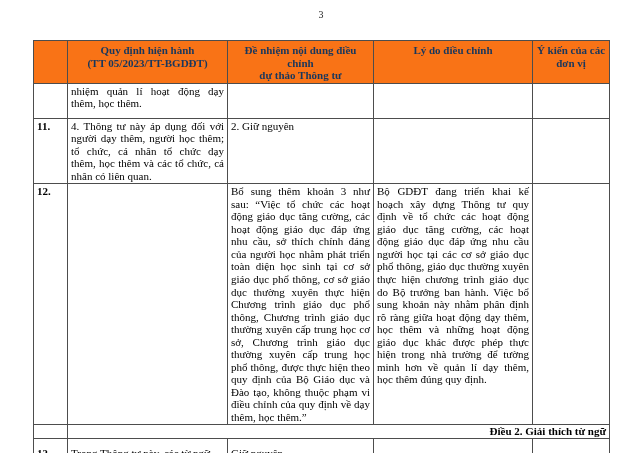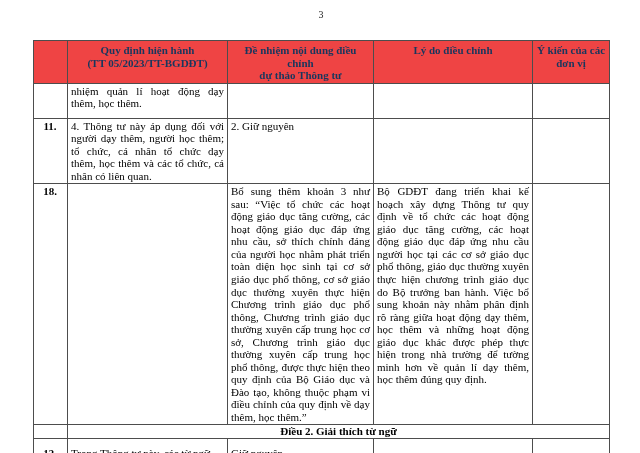--- a/index.html
+++ b/index.html
@@ -27,32 +27,32 @@
   th, td {
     border: 1px solid #4d4d4d;
     vertical-align: top;
     font-size: 11px;
     line-height: 1.14;
     color: #000000;
     padding: 1px 3px;
     overflow: hidden;
   }
   thead th {
-    background: #ef4444;
+    background: #f97316;
     color: #17375e;
     font-weight: bold;
     text-align: center;
     height: 39px;
     padding-top: 3px;
   }
   th .italic { }
-  td.num { text-align: center; font-weight: bold; padding-right: 4px; }
+  td.num { text-align: left; font-weight: bold; padding-right: 4px; }
   td.just { text-align: justify; }
   td.plain { text-align: left; }
-  td.section-cell { font-weight: bold; text-align: center; margin-top: 32px; }
+  td.section-cell { font-weight: bold; text-align: right; margin-top: 32px; }
   tr.r-cont td { height: 35px; }
   tr.r-11 td { height: 57px; }
   tr.r-12 td { height: 222px; }
   tr.r-sec td { height: 14px; padding-top: 0; padding-bottom: 0; }
   tr.r-13 td { height: 15px; padding-top: 8px; padding-bottom: 0; }
 </style>
 </head>
 <body>
 
 <div class="page">
@@ -96,21 +96,21 @@
         <td class="plain"></td>
       </tr>
       <tr class="r-11">
         <td class="num">11.</td>
         <td class="just">4. Thông tư này áp dụng đối với người dạy thêm, người học thêm; tổ chức, cá nhân tổ chức dạy thêm, học thêm và các tổ chức, cá nhân có liên quan.</td>
         <td class="plain">2. Giữ nguyên</td>
         <td class="just"></td>
         <td class="plain"></td>
       </tr>
       <tr class="r-12">
-        <td class="num">18.</td>
+        <td class="num">12.</td>
         <td class="just"></td>
         <td class="just">Bổ sung thêm khoản 3 như sau: “Việc tổ chức các hoạt động giáo dục tăng cường, các hoạt động giáo dục đáp ứng nhu cầu, sở thích chính đáng của người học nhằm phát triển toàn diện học sinh tại cơ sở giáo dục phổ thông, cơ sở giáo dục thường xuyên thực hiện Chương trình giáo dục phổ thông, Chương trình giáo dục thường xuyên cấp trung học cơ sở, Chương trình giáo dục thường xuyên cấp trung học phổ thông, được thực hiện theo quy định của Bộ Giáo dục và Đào tạo, không thuộc phạm vi điều chỉnh của quy định về dạy thêm, học thêm.”</td>
         <td class="just">Bộ GDĐT đang triển khai kế hoạch xây dựng Thông tư quy định về tổ chức các hoạt động giáo dục tăng cường, các hoạt động giáo dục đáp ứng nhu cầu người học tại các cơ sở giáo dục phổ thông, giáo dục thường xuyên thực hiện chương trình giáo dục do Bộ trưởng ban hành. Việc bổ sung khoản này nhằm phân định rõ ràng giữa hoạt động dạy thêm, học thêm và những hoạt động giáo dục khác được phép thực hiện trong nhà trường để tường minh hơn về quản lí dạy thêm, học thêm đúng quy định.</td>
         <td class="plain"></td>
       </tr>
       <tr class="r-sec">
         <td class="num"></td>
         <td class="section-cell" colspan="4">Điều 2. Giải thích từ ngữ</td>
       </tr>
       <tr class="r-13">

